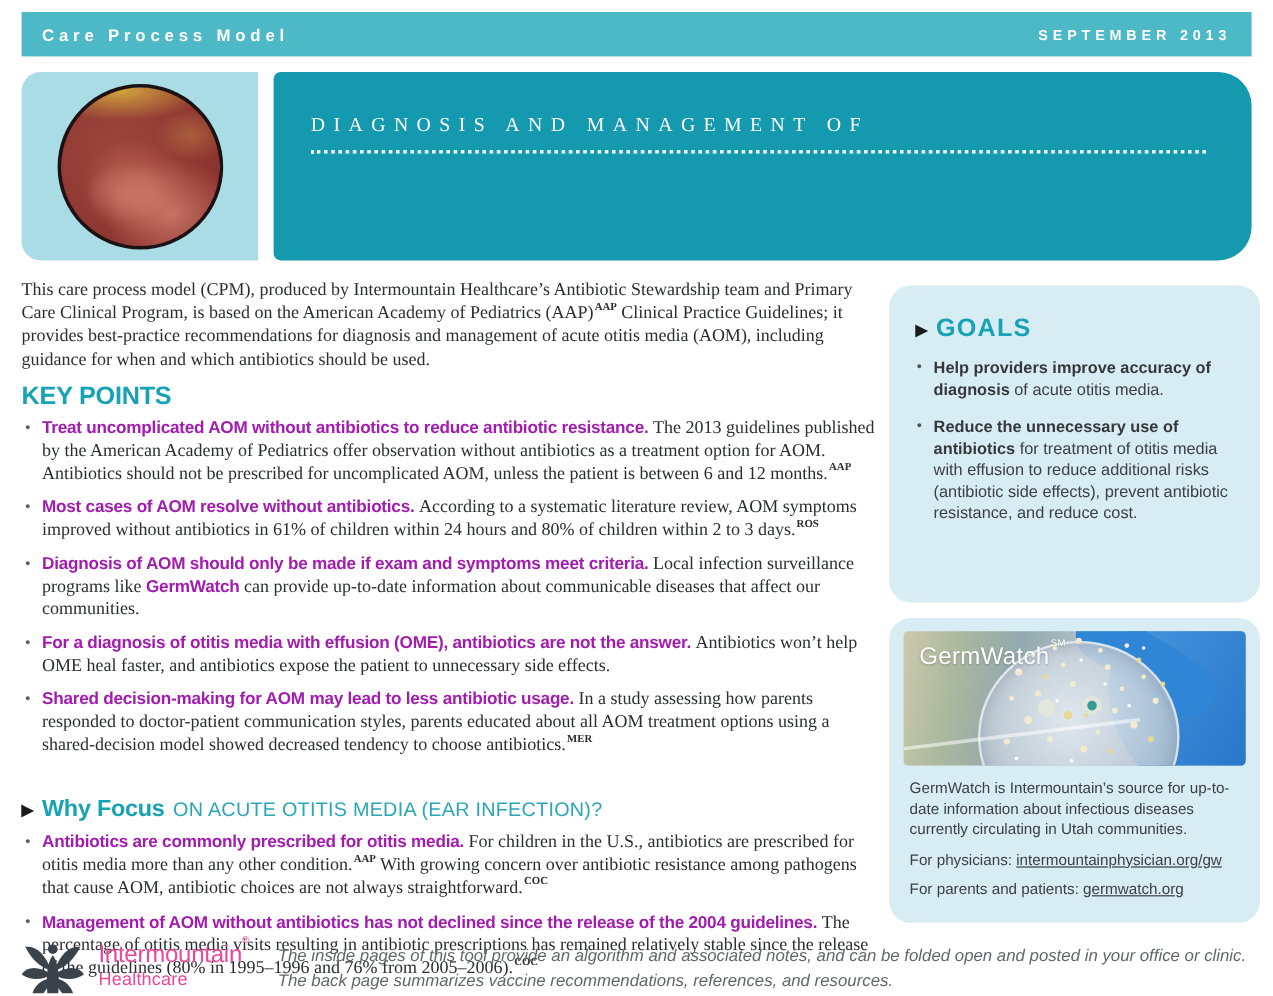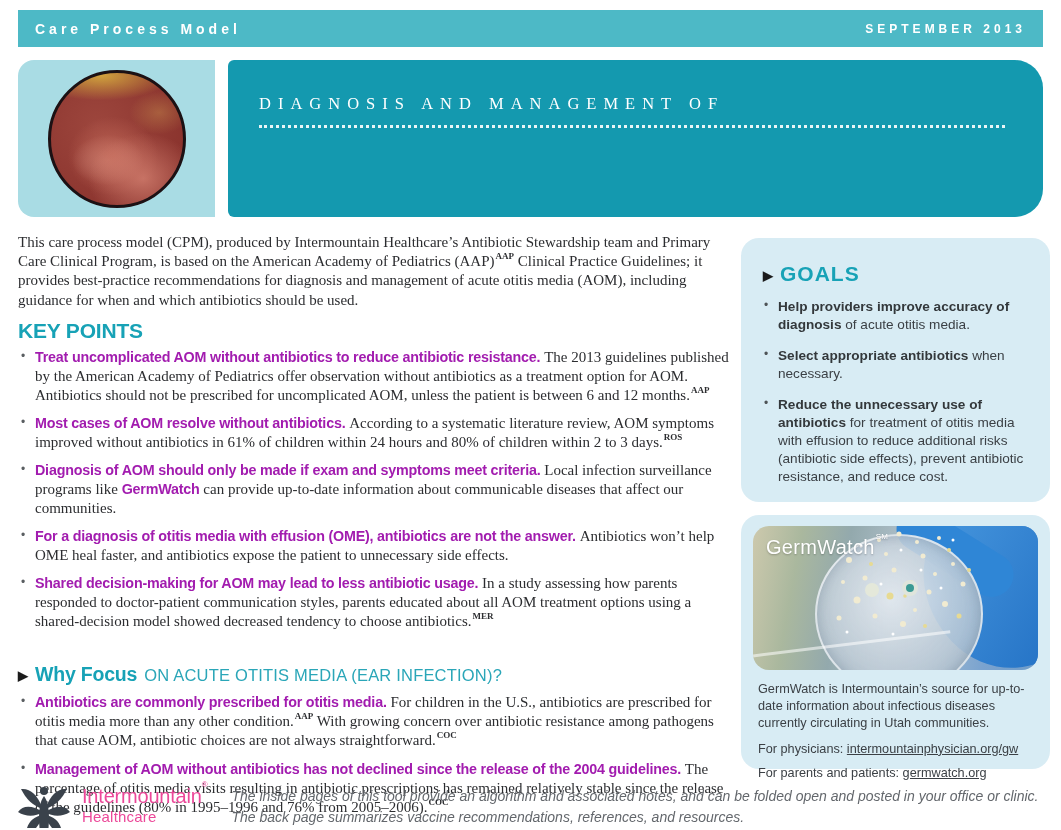--- a/index.html
+++ b/index.html
@@ -93,21 +93,21 @@
     content:"•"; position:absolute; left:1px; top:0; color:#4e5356; font-size:12px;
   }
   .seg-gb { font-weight:bold; color:#33383b; }
   .seg-gn { font-weight:normal; }
 
   .germ-box {
     position:absolute; left:741px; top:515px; width:309px; height:254px;
     background:#d8ecf4; border-radius:18px; padding:11px 12px 0 12px;
   }
   .germ-photo {
-    position:relative; width:285px; height:144px; border-radius:16px; overflow:hidden;
+    position:relative; width:285px; height:112px; border-radius:4px; overflow:hidden;
     background:linear-gradient(100deg,#cdc9ad 0%,#aab89e 16%,#93a9ad 32%,#aebfc9 50%,#9db8cf 66%,#7aa3cf 82%,#6f9cc9 100%);
   }
   .germ-glove {
     position:absolute; right:-38px; top:-26px; width:150px; height:170px;
     background:linear-gradient(135deg,#4a9ae0,#1f6dc2);
     border-radius:45% 25% 35% 55%; transform:rotate(-14deg);
   }
   .germ-finger {
     position:absolute; right:18px; top:4px; width:130px; height:44px;
     background:#2f86d6; border-radius:22px; transform:rotate(32deg);
@@ -192,21 +192,20 @@
   </main>
 
   <aside class="goals-box">
     <h2 class="goals-heading">
       <span class="tri">▶</span>
       <span class="label">GOALS</span>
     </h2>
     <ul class="goal-list">
 
     <li><span><span class="seg-gb">Help providers improve accuracy of diagnosis</span><span class="seg-gn"> of acute otitis media.</span></span></li>
-        <li><span><span class="seg-gb">Select appropriate antibiotics</span><span class="seg-gn"> when necessary.</span></span></li>
         <li><span><span class="seg-gb">Reduce the unnecessary use of antibiotics</span><span class="seg-gn"> for treatment of otitis media with effusion to reduce additional risks (antibiotic side effects), prevent antibiotic resistance, and reduce cost.</span></span></li>
       </ul>
   </aside>
 
   <aside class="germ-box">
     <div class="germ-photo">
       <div class="germ-glove"></div>
       <div class="germ-finger"></div>
       <div class="germ-dish"></div>
       <div class="germ-edge"></div>

